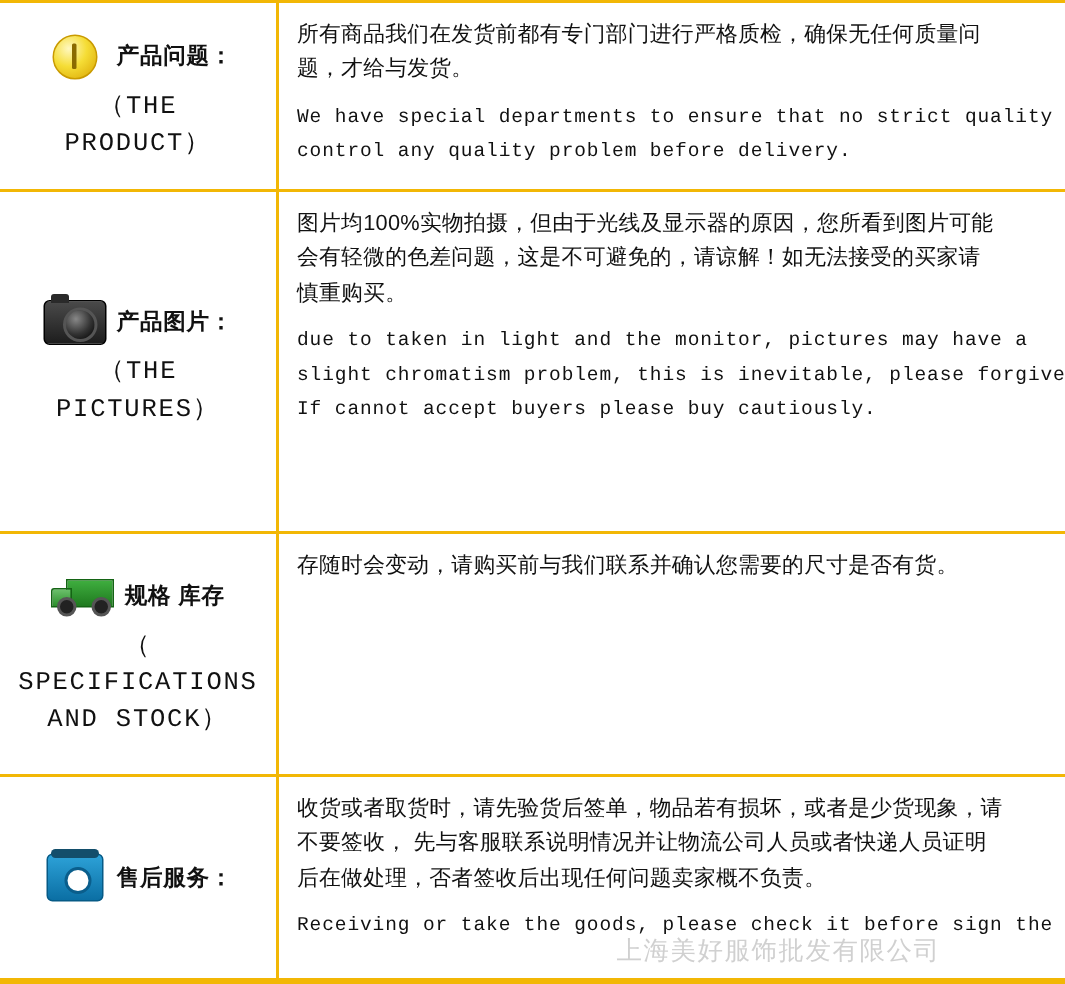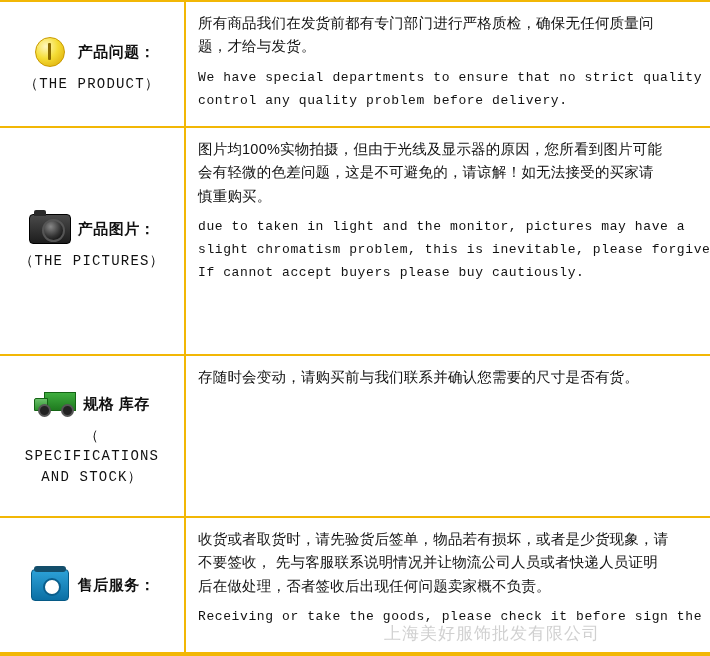--- a/index.html
+++ b/index.html
@@ -60,21 +60,21 @@
   }
   .cn-label {
     font-size: 15px;
     font-weight: bold;
     color: #111;
     letter-spacing: 0.5px;
     white-space: nowrap;
   }
   .en-label {
     margin-top: 3px;
-    font-size: 14px;
+    font-size: 17px;
     color: #111;
     text-align: center;
     letter-spacing: 1.2px;
     line-height: 1.45;
     font-family: "Liberation Mono", monospace;
   }
   .right-cell {
     flex: 1;
     box-sizing: border-box;
     padding: 10px 8px 8px 12px;
@@ -99,21 +99,21 @@
   .en-text div { white-space: nowrap; }
 
   
   .row-product { height: 126px; }
   .row-pictures { height: 228px; }
   .row-specs { height: 162px; }
   .row-service { height: 136px; }
 
   .watermark {
     position: absolute;
-    left: 384px;
+    left: 411px;
     top: 620px;
     font-size: 17px;
     color: rgba(150,150,150,0.45);
     letter-spacing: 1px;
     pointer-events: none;
     white-space: nowrap;
   }
 
   
   .coin {

